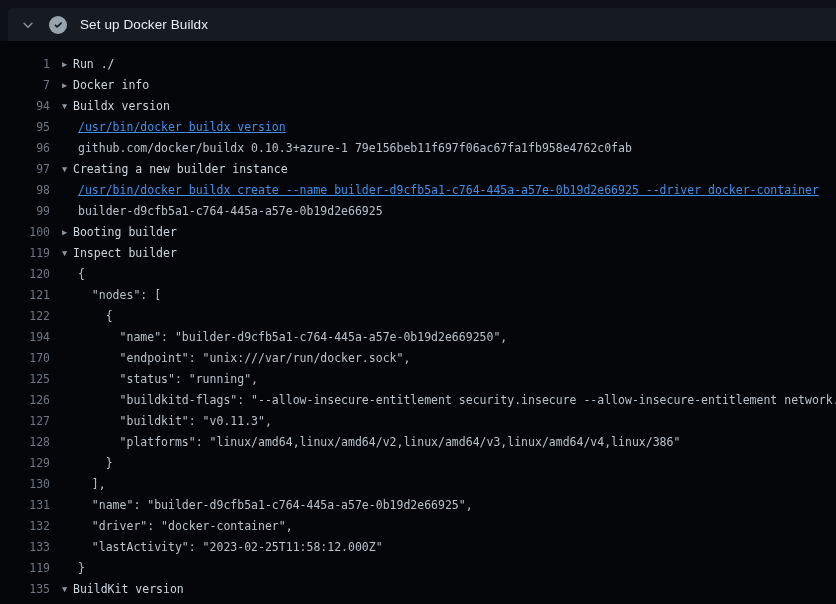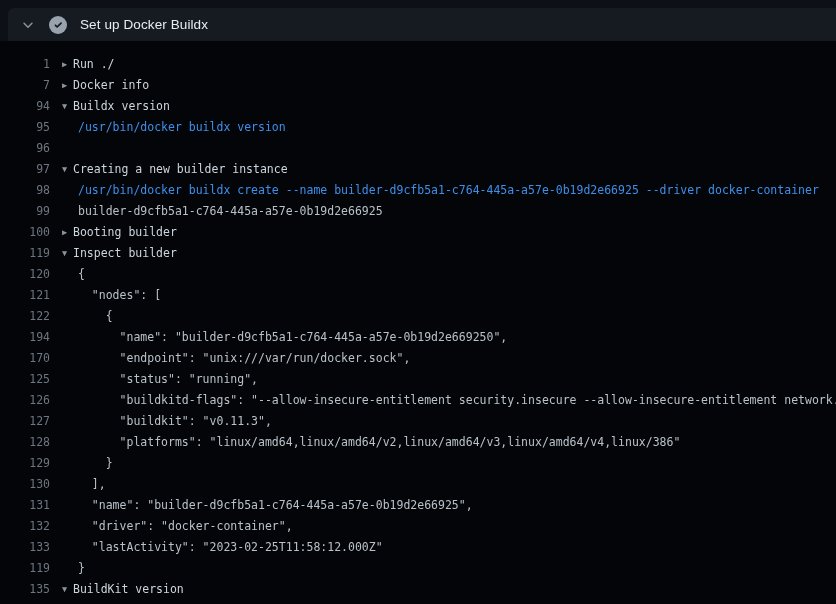--- a/index.html
+++ b/index.html
@@ -49,21 +49,21 @@
     text-decoration:none;cursor:pointer;
   }
   .marker{
     width:11px;flex:none;margin-left:12px;
     color:var(--marker);font-size:8.5px;
     display:inline-block;
   }
   .txt{color:var(--text);}
   .row.group{cursor:pointer;}
   .row.group .txt{color:var(--title-text);}
-  .row.cmd .txt{color:var(--command);padding-left:5px;}
+  .row.cmd .txt{color:var(--command);padding-left:5px;text-decoration:underline;}
   .row.out .txt{padding-left:5px;}
 </style>
 </head>
 <body>
 
 <div class="step-header">
   <span class="chevron-wrap">
     <svg width="14" height="14" viewBox="0 0 16 16" fill="none">
       <path d="M3.5 6l4.5 4.5L12.5 6" stroke="#8b949e" stroke-width="1.7" stroke-linecap="round" stroke-linejoin="round"></path>
     </svg>
@@ -98,20 +98,21 @@
 
   <div class="row cmd">
     <a class="ln" href="#">95</a>
     <span class="marker"></span>
     <span class="txt">/usr/bin/docker buildx version</span>
   </div>
 
   <div class="row out">
     <a class="ln" href="#">96</a>
     <span class="marker"></span>
+    <span class="txt">github.com/docker/buildx 0.10.3+azure-1 79e156beb11f697f06ac67fa1fb958e4762c0fab</span>
   </div>
 
   <div class="row group">
     <a class="ln" href="#">97</a>
     <span class="marker">▼</span>
     <span class="txt">Creating a new builder instance</span>
   </div>
 
   <div class="row cmd">
     <a class="ln" href="#">98</a>

